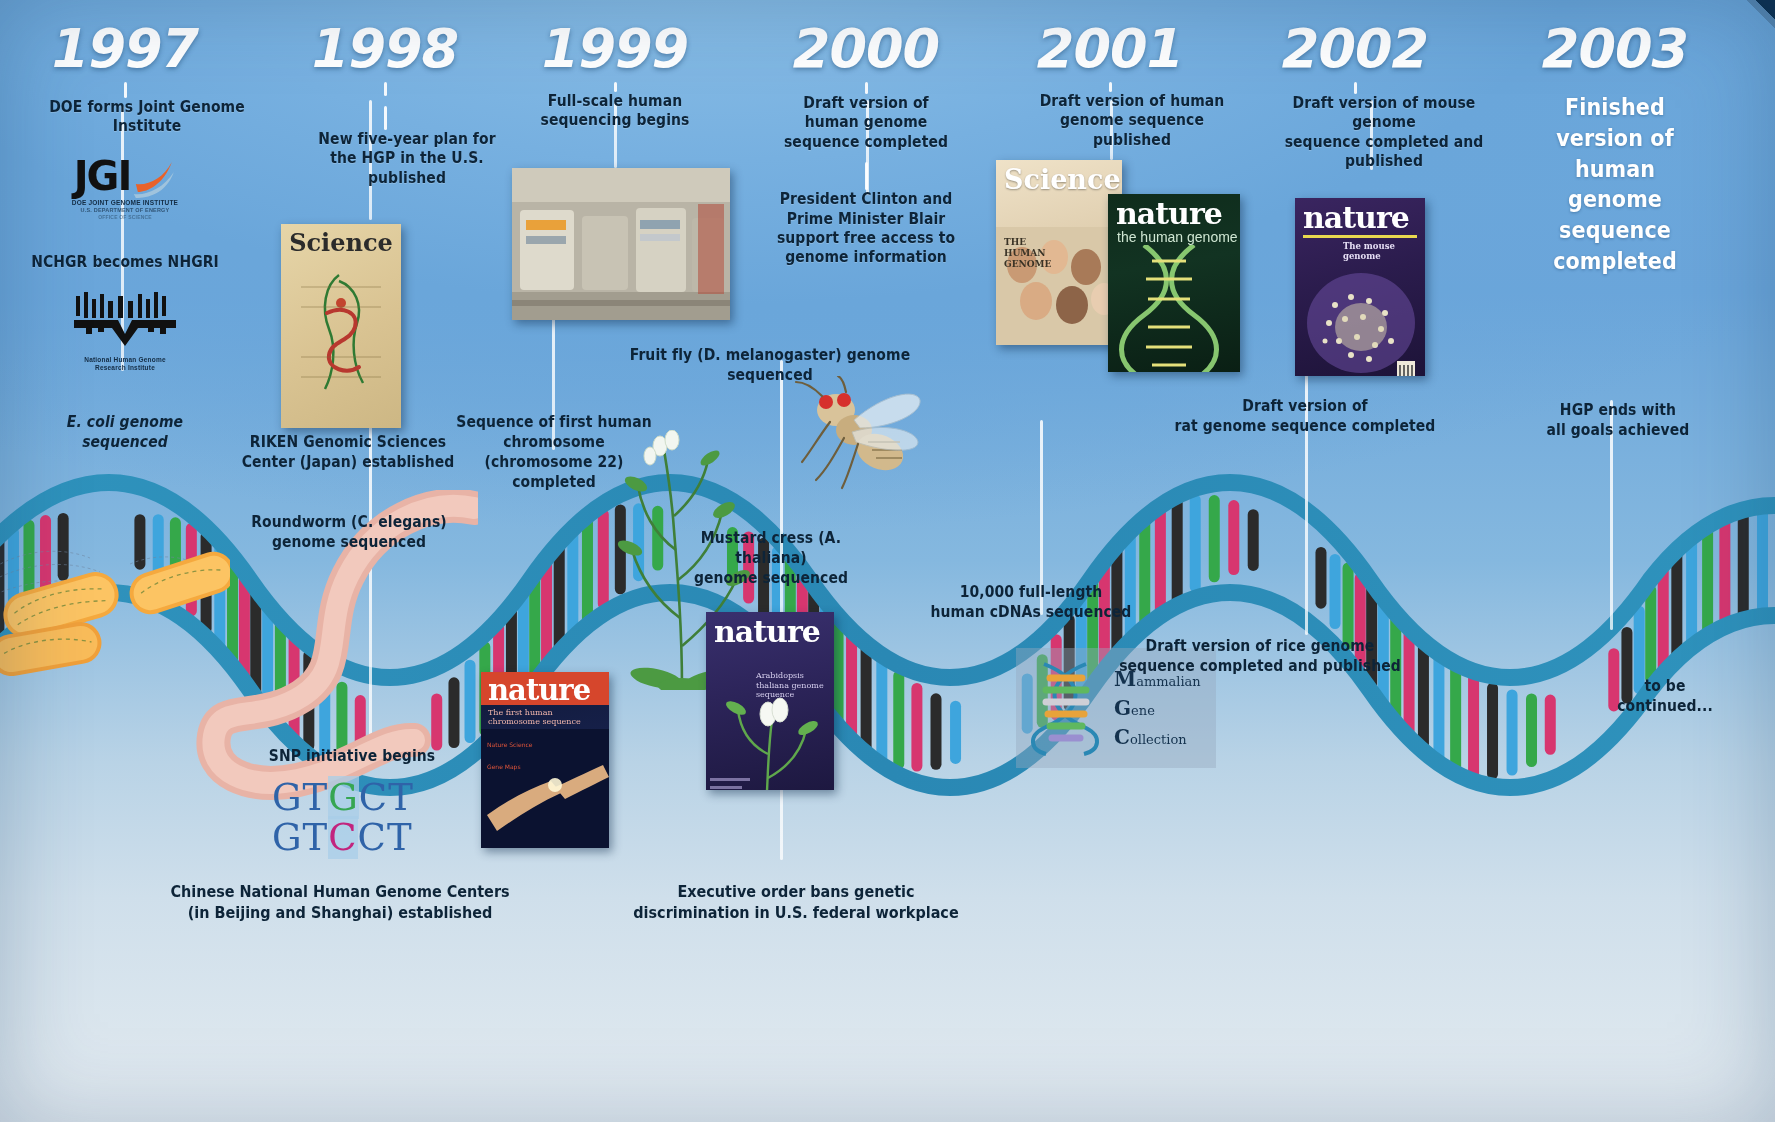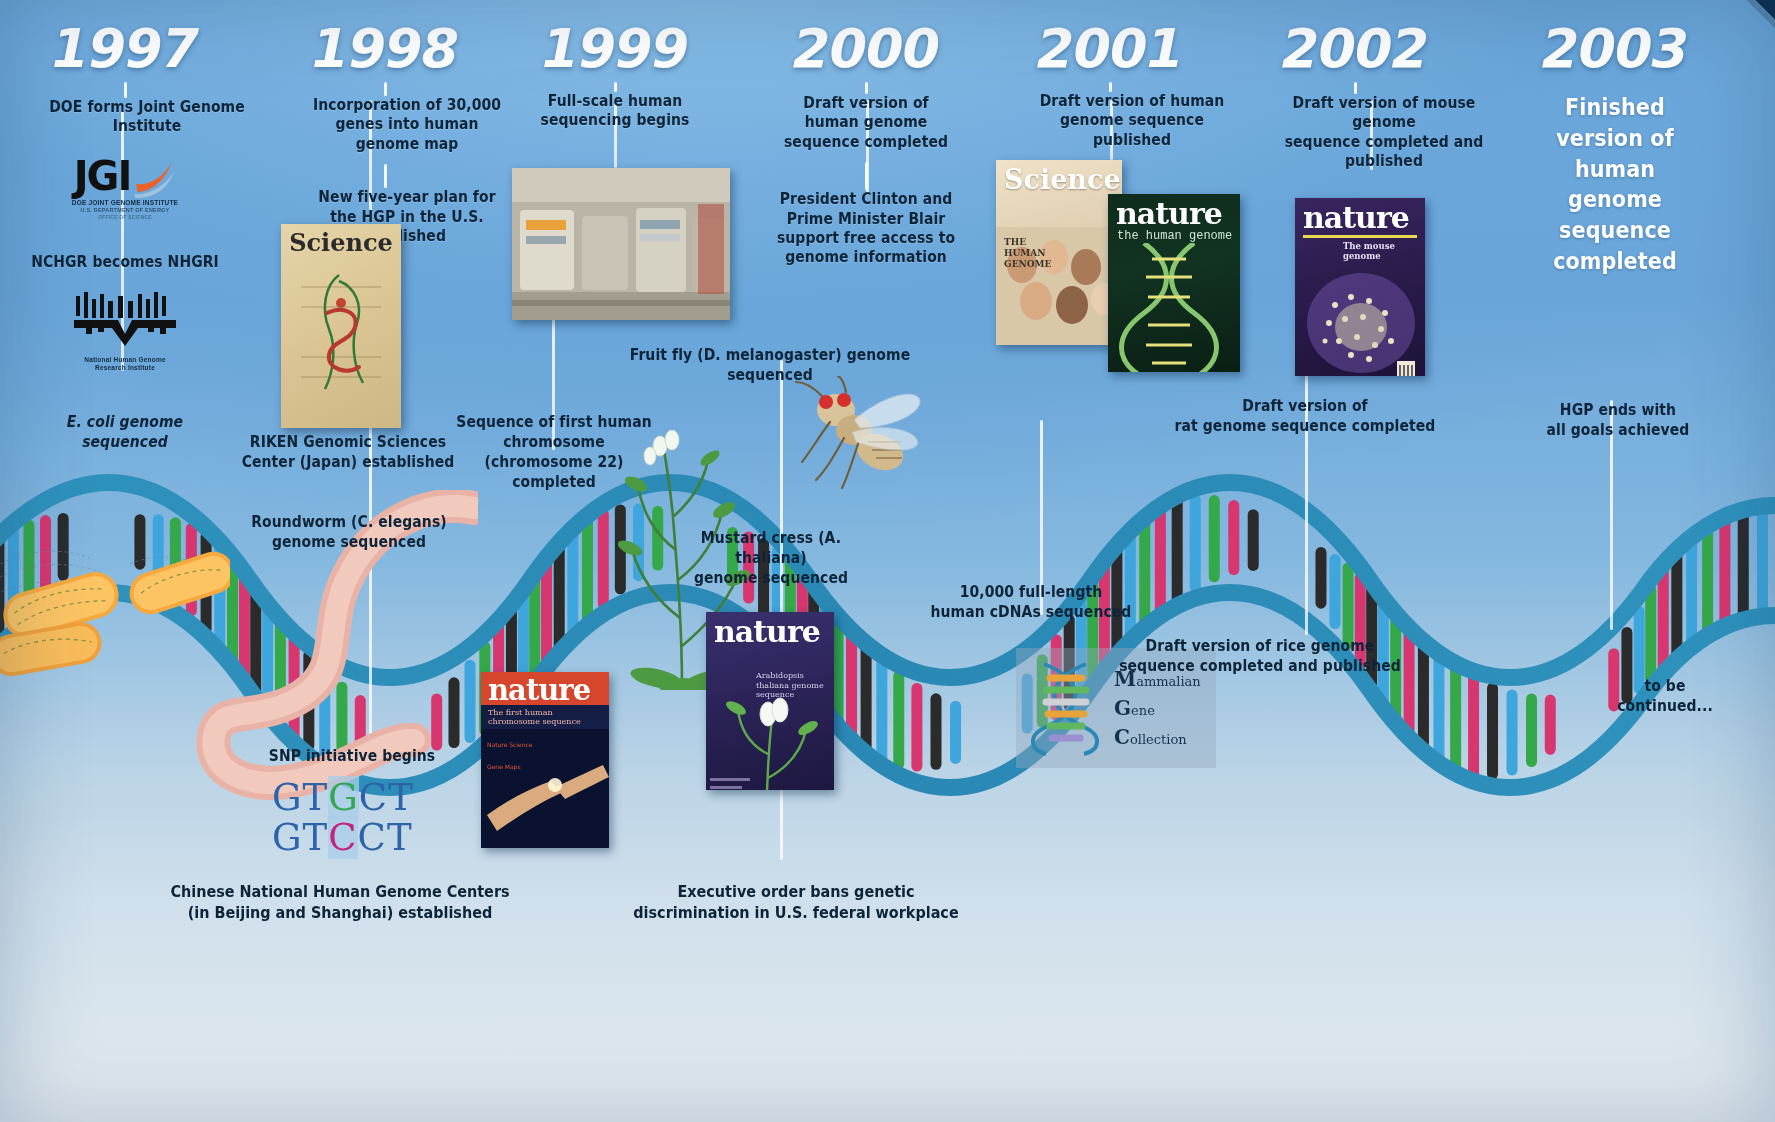--- a/index.html
+++ b/index.html
@@ -274,22 +274,20 @@
         </g>
       </svg>
       <div class="tiny" style="margin-top:4px;">National Human Genome</div>
       <div class="tiny">Research Institute</div>
     </div>
   </div>
 
   <div class="col" style="left:248px;margin-left:12px;">
     <div class="year">1998</div>
     <div class="tick" style="height:14px;"></div>
-    <div class="ev wide" style="white-space:pre-line;">Incorporation of 30,000
-genes into human genome map</div>
     <div class="tick" style="height:24px;margin-top:10px;"></div>
     <div class="ev wide" style="white-space:pre-line;">New five-year plan for
 the HGP in the U.S. published</div>
   </div>
 
   <div class="mag" style="left:281px; top:224px; width:120px; height:204px; background:linear-gradient(150deg,#e6d5a8,#d9c392 55%,#cdb784);">
     <div class="nm" style="font-size:24px; text-align:center; margin-top:7px; color:#2b2b2b; text-shadow:none; letter-spacing:0;">Science</div>
     <svg width="120" height="150" viewBox="0 0 120 150" style="display:block;margin-top:2px;">
       <path d="M58 18 C44 28 40 52 48 72 C56 92 52 116 44 132" stroke="#2f7a33" stroke-width="2.5" fill="none"></path>
       <path d="M58 24 C74 30 82 48 76 66 C70 84 72 108 82 126" stroke="#2f7a33" stroke-width="2.5" fill="none"></path>
@@ -363,21 +361,21 @@
       <g fill="#3a3326" font-family="DejaVu Serif, serif" font-size="9" font-weight="bold">
         <text x="8" y="52">THE</text>
           <text x="8" y="63">HUMAN</text>
           <text x="8" y="74">GENOME</text>
       </g>
     </svg>
   </div>
 
   <div class="mag" style="left:1108px; top:194px; width:132px; height:178px; background:linear-gradient(170deg,#0f2c1c,#123322 40%,#0a1f14);">
     <div class="nm" style="font-size:30px;padding:5px 0 0 8px;">nature</div>
-    <div style="color:#cfe6d2;font-size:12px;padding-left:9px;font-family:Liberation Mono, monospace;">the human genome</div>
+    <div style="color:#cfe6d2;font-size:14px;padding-left:9px;font-family:Liberation Sans, sans-serif;">the human genome</div>
     <svg width="132" height="135" viewBox="0 0 132 135">
       <g stroke="#8ecf74" stroke-width="5" fill="none" opacity=".95">
         <path d="M36 0 C 66 22 66 48 36 70 C 6 92 6 118 36 135"></path>
         <path d="M86 0 C 56 22 56 48 86 70 C 116 92 116 118 86 135"></path>
       </g>
       <g stroke="#e4e07a" stroke-width="3">
         <path d="M44 16 h34 M38 34 h46 M40 54 h42 M40 82 h42 M38 102 h46 M44 120 h34"></path>
       </g>
     </svg>
   </div>

